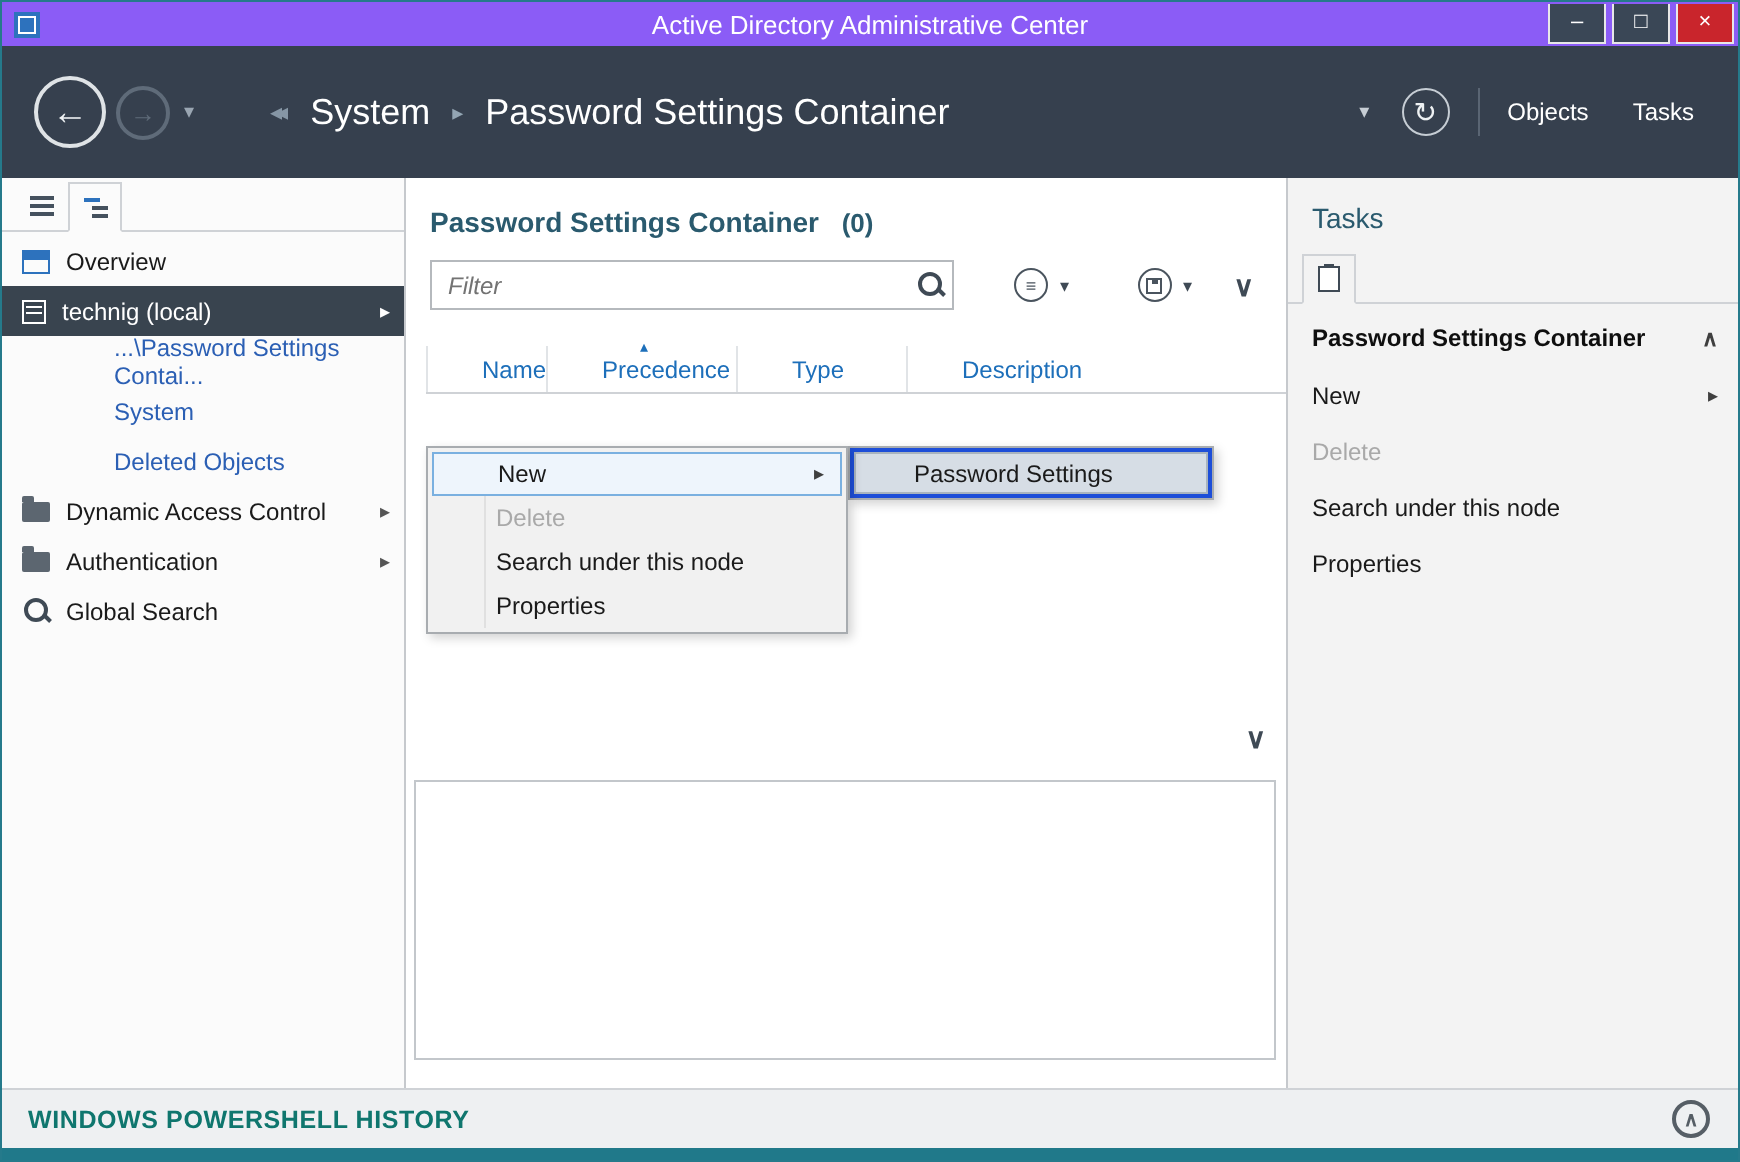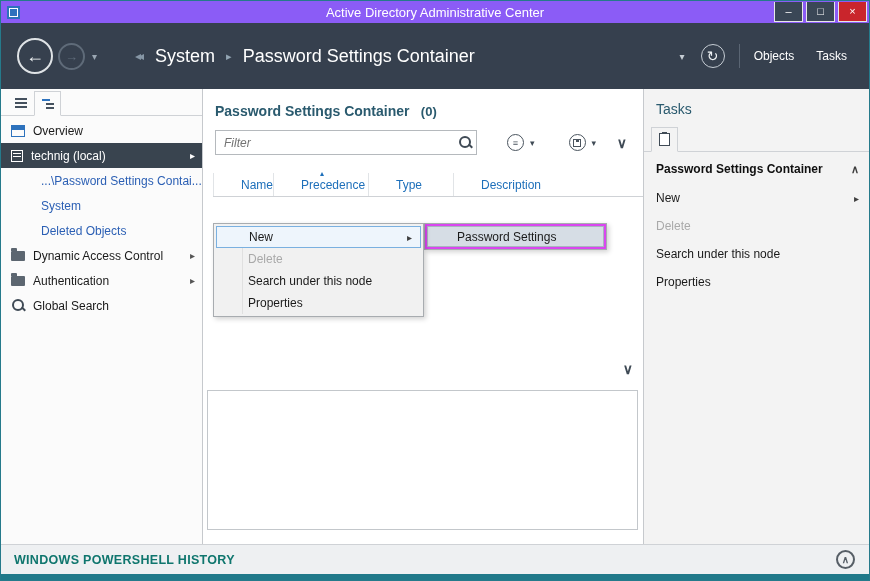--- a/index.html
+++ b/index.html
@@ -53,21 +53,21 @@
     linear-gradient(#45515e,#45515e) 0 8px/12px 2px no-repeat; }
   .tree-icon { width: 12px; height: 10px; background:
     linear-gradient(#2d72bd,#2d72bd) 0 0/8px 2px no-repeat,
     linear-gradient(#45515e,#45515e) 4px 4px/8px 2px no-repeat,
     linear-gradient(#45515e,#45515e) 4px 8px/8px 2px no-repeat; }
   .sb-items { padding-top: 2px; }
   .sb-item { display: flex; align-items: center; height: 25px; padding-left: 10px; color: #1a1a1a; position: relative; }
   .sb-item .expand-arrow { margin-left: auto; padding-right: 7px; color: #555; font-size: 10px; }
   .sb-item.selected { background: #39444f; color: #fff; }
   .sb-item.selected .expand-arrow { color: #fff; }
-  .sb-item.link { padding-left: 40px; color: #2b5fb4; }
+  .sb-item.link { padding-left: 56px; color: #2b5fb4; }
   .overview-icon { width: 14px; height: 12px; margin-right: 8px; border: 1px solid #2d72bd; background: linear-gradient(#2d72bd,#2d72bd) 0 0/14px 4px no-repeat; flex: 0 0 auto; }
   .server-icon { width: 12px; height: 12px; margin-right: 8px; border: 1px solid #fff; position: relative; flex: 0 0 auto; }
   .server-icon::before { content: ""; position: absolute; left: 1px; top: 2px; width: 8px; height: 1px; background: #fff; box-shadow: 0 3px 0 #fff; }
   .folder-icon { width: 14px; height: 10px; margin-right: 8px; background: #5c6670; position: relative; border-radius: 1px; flex: 0 0 auto; }
   .folder-icon::before { content: ""; position: absolute; top: -3px; left: 0; width: 6px; height: 3px; background: #5c6670; border-radius: 1px 1px 0 0; }
   .magnifier { width: 15px; height: 15px; position: relative; margin-right: 7px; flex: 0 0 auto; }
   .magnifier::before { content: ""; position: absolute; left: 1px; top: 1px; width: 8px; height: 8px; border: 2px solid #3f4a55; border-radius: 50%; }
   .magnifier::after { content: ""; position: absolute; left: 10px; top: 10px; width: 5px; height: 2px; background: #3f4a55; transform: rotate(45deg); }
 
   
@@ -96,21 +96,21 @@
   .mid-chevron { position: absolute; right: 10px; top: 272px; color: #3f4a55; font-weight: bold; font-size: 14px; }
   .preview-pane { position: absolute; left: 4px; right: 5px; top: 301px; height: 140px; background: #fff; border: 1px solid #c3c7cb; }
 
   
   .context-menu { position: absolute; left: 10px; top: 134px; width: 211px; background: #f1f1f1; border: 1px solid #a8acb0; box-shadow: 2px 2px 5px rgba(0,0,0,0.18); padding: 2px; z-index: 6; }
   .context-menu::before { content: ""; position: absolute; left: 28px; top: 2px; bottom: 2px; width: 1px; background: #e0e0e0; }
   .cm-item { height: 22px; display: flex; align-items: center; padding: 0 8px 0 32px; position: relative; color: #1a1a1a; }
   .cm-item.highlight { border: 1px solid #7ab0e0; background: #eef5fc; }
   .cm-item.disabled { color: #a9a9a9; }
   .cm-arrow { margin-left: auto; font-size: 10px; color: #3f3f3f; }
-  .cm-submenu { position: absolute; left: 221px; top: 134px; width: 183px; background: #d946ef; border: 1px solid #a8acb0; box-shadow: 2px 2px 5px rgba(0,0,0,0.18); padding: 2px; z-index: 5; }
+  .cm-submenu { position: absolute; left: 221px; top: 134px; width: 183px; background: #1d4ed8; border: 1px solid #a8acb0; box-shadow: 2px 2px 5px rgba(0,0,0,0.18); padding: 2px; z-index: 5; }
   .cm-sub-item { height: 21px; display: flex; align-items: center; padding: 0 8px 0 29px; background: #d6dde5; border: 1px solid #a9b4bf; color: #1a1a1a; }
 
   
   .tasks { width: 226px; background: #f3f3f3; border-left: 1px solid #c6c9cd; flex: 0 0 auto; }
   .tasks-title { color: #2a5a6e; font-size: 14px; padding: 12px 12px 8px 12px; }
   .tasks-tabs { display: flex; align-items: flex-end; padding-left: 7px; border-bottom: 1px solid #cfd2d6; height: 27px; }
   .tasks-tab { width: 27px; height: 25px; border: 1px solid #cfd2d6; border-bottom: 1px solid #f3f3f3; margin-bottom: -1px; background: #f3f3f3; display: flex; align-items: center; justify-content: center; }
   .clipboard-icon { width: 11px; height: 13px; border: 1px solid #3f4a55; position: relative; background: #fff; }
   .clipboard-icon::before { content: ""; position: absolute; top: -2px; left: 2px; width: 5px; height: 2px; background: #3f4a55; }
   .tasks-section { display: flex; align-items: center; padding: 10px 10px 8px 12px; font-weight: bold; color: #0f0f0f; }

